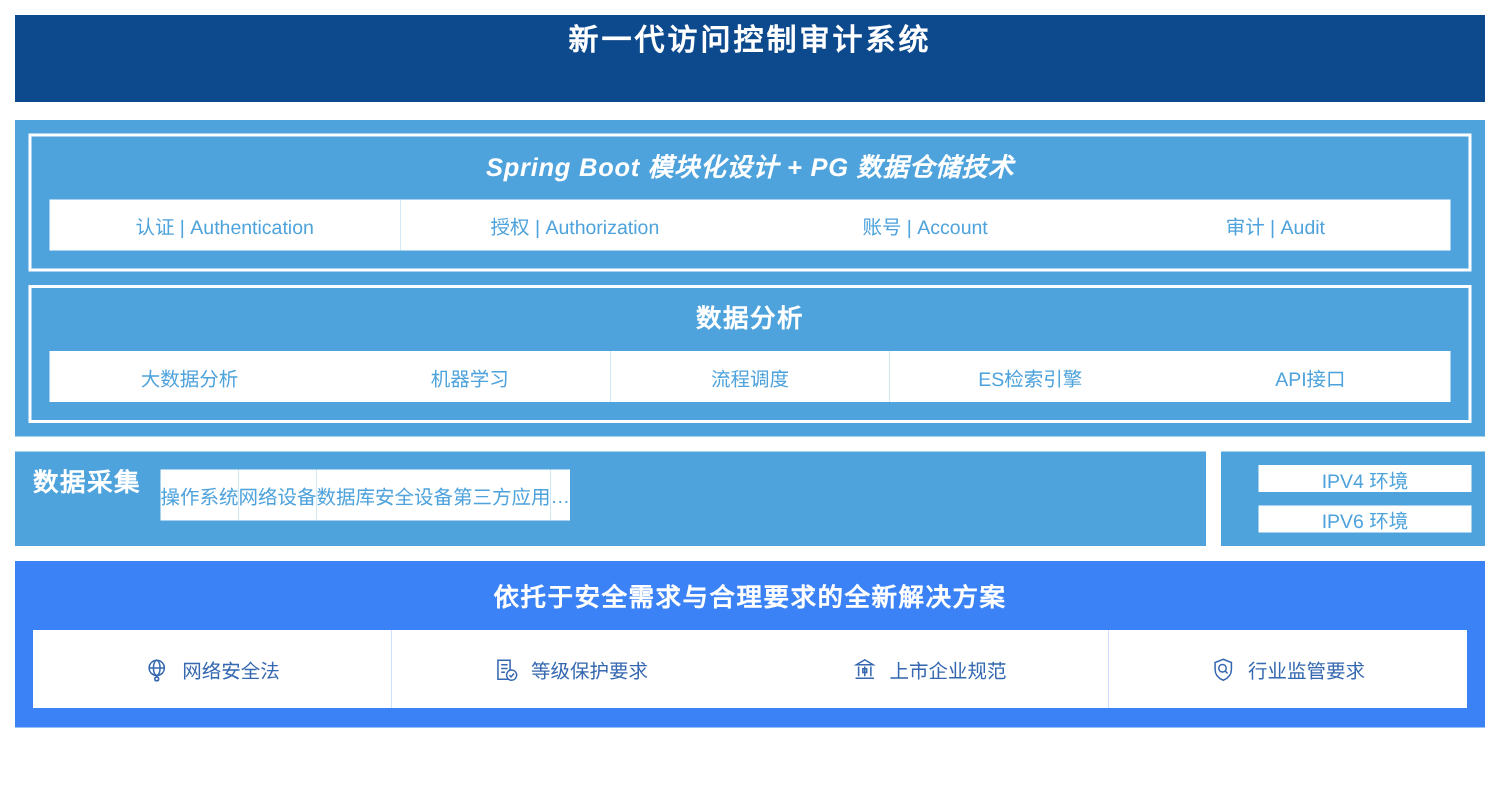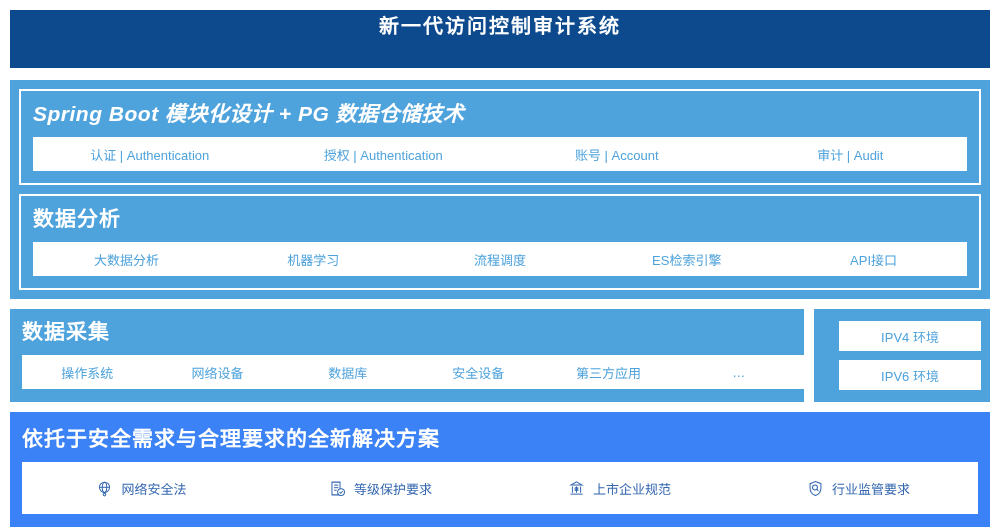--- a/index.html
+++ b/index.html
@@ -34,23 +34,23 @@
   .header-title {
     color: #ffffff;
     font-size: 20px;
     font-weight: bold;
     letter-spacing: 2px;
   }
 
   
   .panel-title {
     color: #ffffff;
-    font-size: 21px;
+    font-size: 17px;
     font-weight: bold;
-    text-align: left;
+    text-align: center;
     letter-spacing: 1px;
     line-height: 1;
   }
   .panel-title.italic { font-style: italic; letter-spacing: 0.5px; }
 
   .card-row {
     display: flex;
   }
   .card {
     flex: 1 1 0;
@@ -89,35 +89,35 @@
     flex: 0 0 auto;
     display: flex;
     gap: 10px;
     align-items: stretch;
   }
   .collect-main {
     flex: 1 1 auto;
     background: #4fa3dc;
     padding: 12px 0 13px 12px;
     display: flex;
-    flex-direction: column;
+    flex-direction: row;
     gap: 13px;
   }
   .env-box {
     flex: 0 0 176px;
     background: #4fa3dc;
     padding: 9px;
     display: flex;
     flex-direction: column;
     justify-content: center;
     gap: 9px;
   }
   .env-card {
     background: #ffffff;
-    height: 30px;
+    height: 18px;
     display: flex;
     align-items: center;
     justify-content: center;
     font-size: 13px;
     color: #4fa3dc;
     margin-left: 16px;
   }
 
   
   .section-compliance {
@@ -155,21 +155,21 @@
 
   <div class="section-app">
 
     <div class="inner-panel">
       <div class="panel-title italic">Spring Boot 模块化设计 + PG 数据仓储技术</div>
       <div class="card-row">
         <div class="card">
           <span>认证 | Authentication</span>
         </div>
         <div class="card">
-          <span>授权 | Authentication</span>
+          <span>授权 | Authorization</span>
         </div>
         <div class="card">
           <span>账号 | Account</span>
         </div>
         <div class="card">
           <span>审计 | Audit</span>
         </div>
       </div>
     </div>
 

